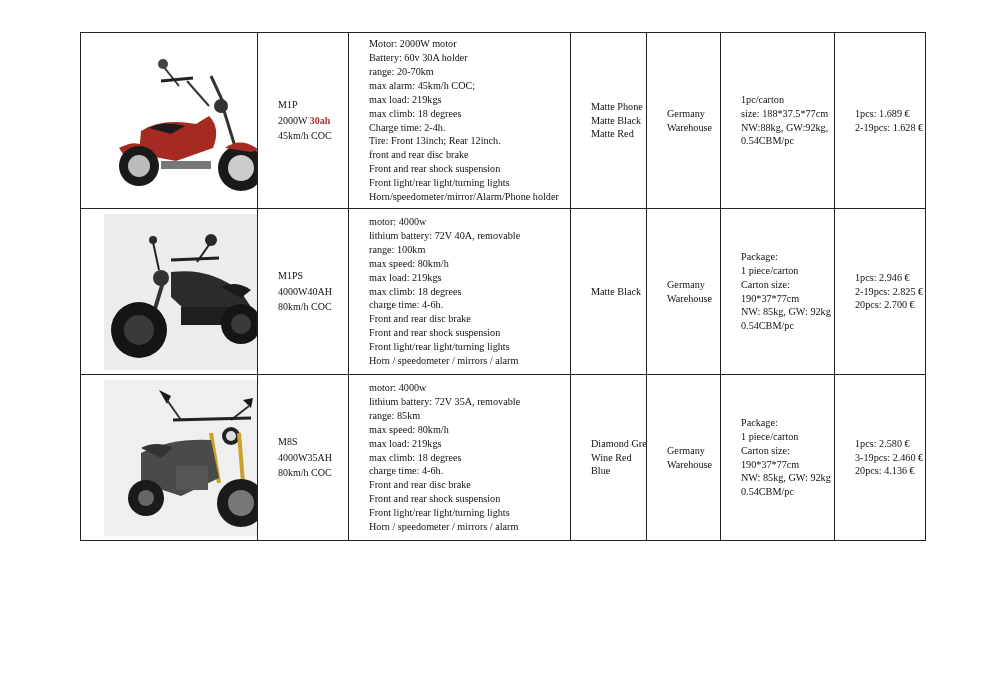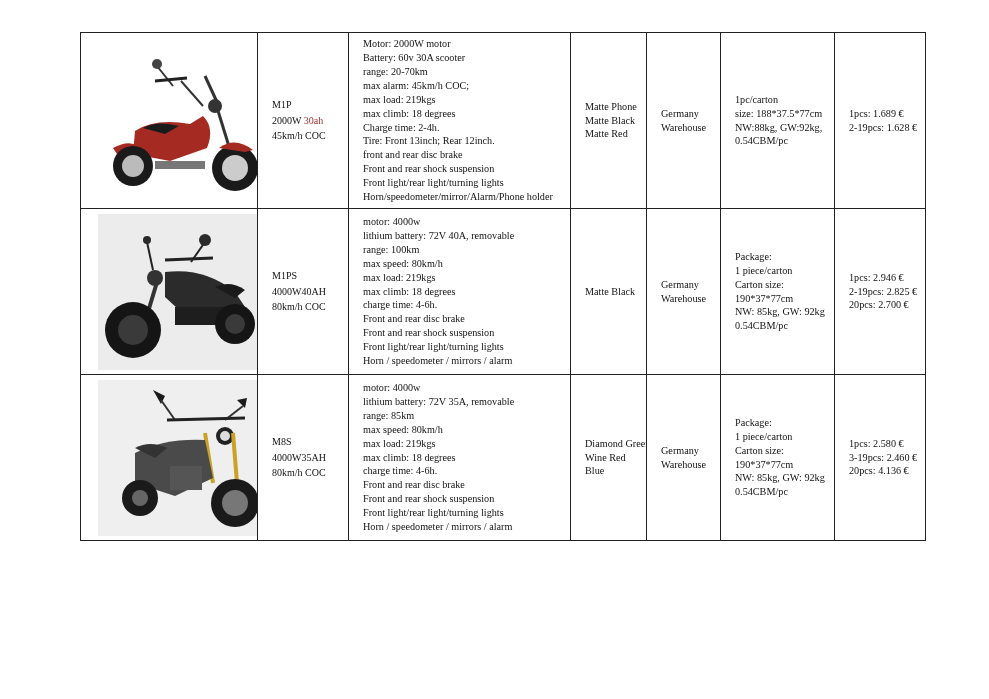--- a/index.html
+++ b/index.html
@@ -1,27 +1,27 @@
 <!DOCTYPE html>
 <html><head>
 <meta charset="utf-8">
 <style>
   html, body { margin: 0; padding: 0; background: #ffffff; }
   body { width: 989px; height: 699px; position: relative; overflow: hidden;
          font-family: "Liberation Serif", "DejaVu Serif", serif; color: #111; }
   table.spec { position: absolute; left: 80px; top: 32px; border-collapse: collapse;
                table-layout: fixed; width: 845px; }
-  table.spec td { border: 1.3px solid #222; padding: 0 14px; vertical-align: middle;
+  table.spec td { border: 1.3px solid #222; padding: 0 20px; vertical-align: middle;
                   font-size: 10.2px; line-height: 13.9px; overflow: hidden; }
   td.img-cell { padding: 0; }
   .row1 td { height: 175px; }
   .row2 td { height: 165px; }
   .row3 td { height: 165px; }
   .model { font-size: 10px; line-height: 15.5px; }
-  .accent { color: #a83232; }
+  .accent { color: #a83232; font-weight: bold; }
   .line { display: block; white-space: nowrap; }
   .photo { display: block; margin: 0 auto; }
 </style>
 </head>
 <body>
 
 <table class="spec">
   <colgroup>
     <col style="width:177px">
       <col style="width:91px">
@@ -57,21 +57,21 @@
     </td>
     <td>
       <div class="model">
         <span class="line">M1P</span>
         <span class="line"><span>2000W</span> <span class="accent">30ah</span></span>
         <span class="line">45km/h COC</span>
       </div>
     </td>
     <td>
       <span class="line">Motor: 2000W motor</span>
-      <span class="line">Battery: 60v 30A scooter</span>
+      <span class="line">Battery: 60v 30A holder</span>
       <span class="line">range: 20-70km</span>
       <span class="line">max alarm: 45km/h COC;</span>
       <span class="line">max load: 219kgs</span>
       <span class="line">max climb: 18 degrees</span>
       <span class="line">Charge time: 2-4h.</span>
       <span class="line">Tire: Front 13inch; Rear 12inch.</span>
       <span class="line">front and rear disc brake</span>
       <span class="line">Front and rear shock suspension</span>
       <span class="line">Front light/rear light/turning lights</span>
       <span class="line">Horn/speedometer/mirror/Alarm/Phone holder</span>

